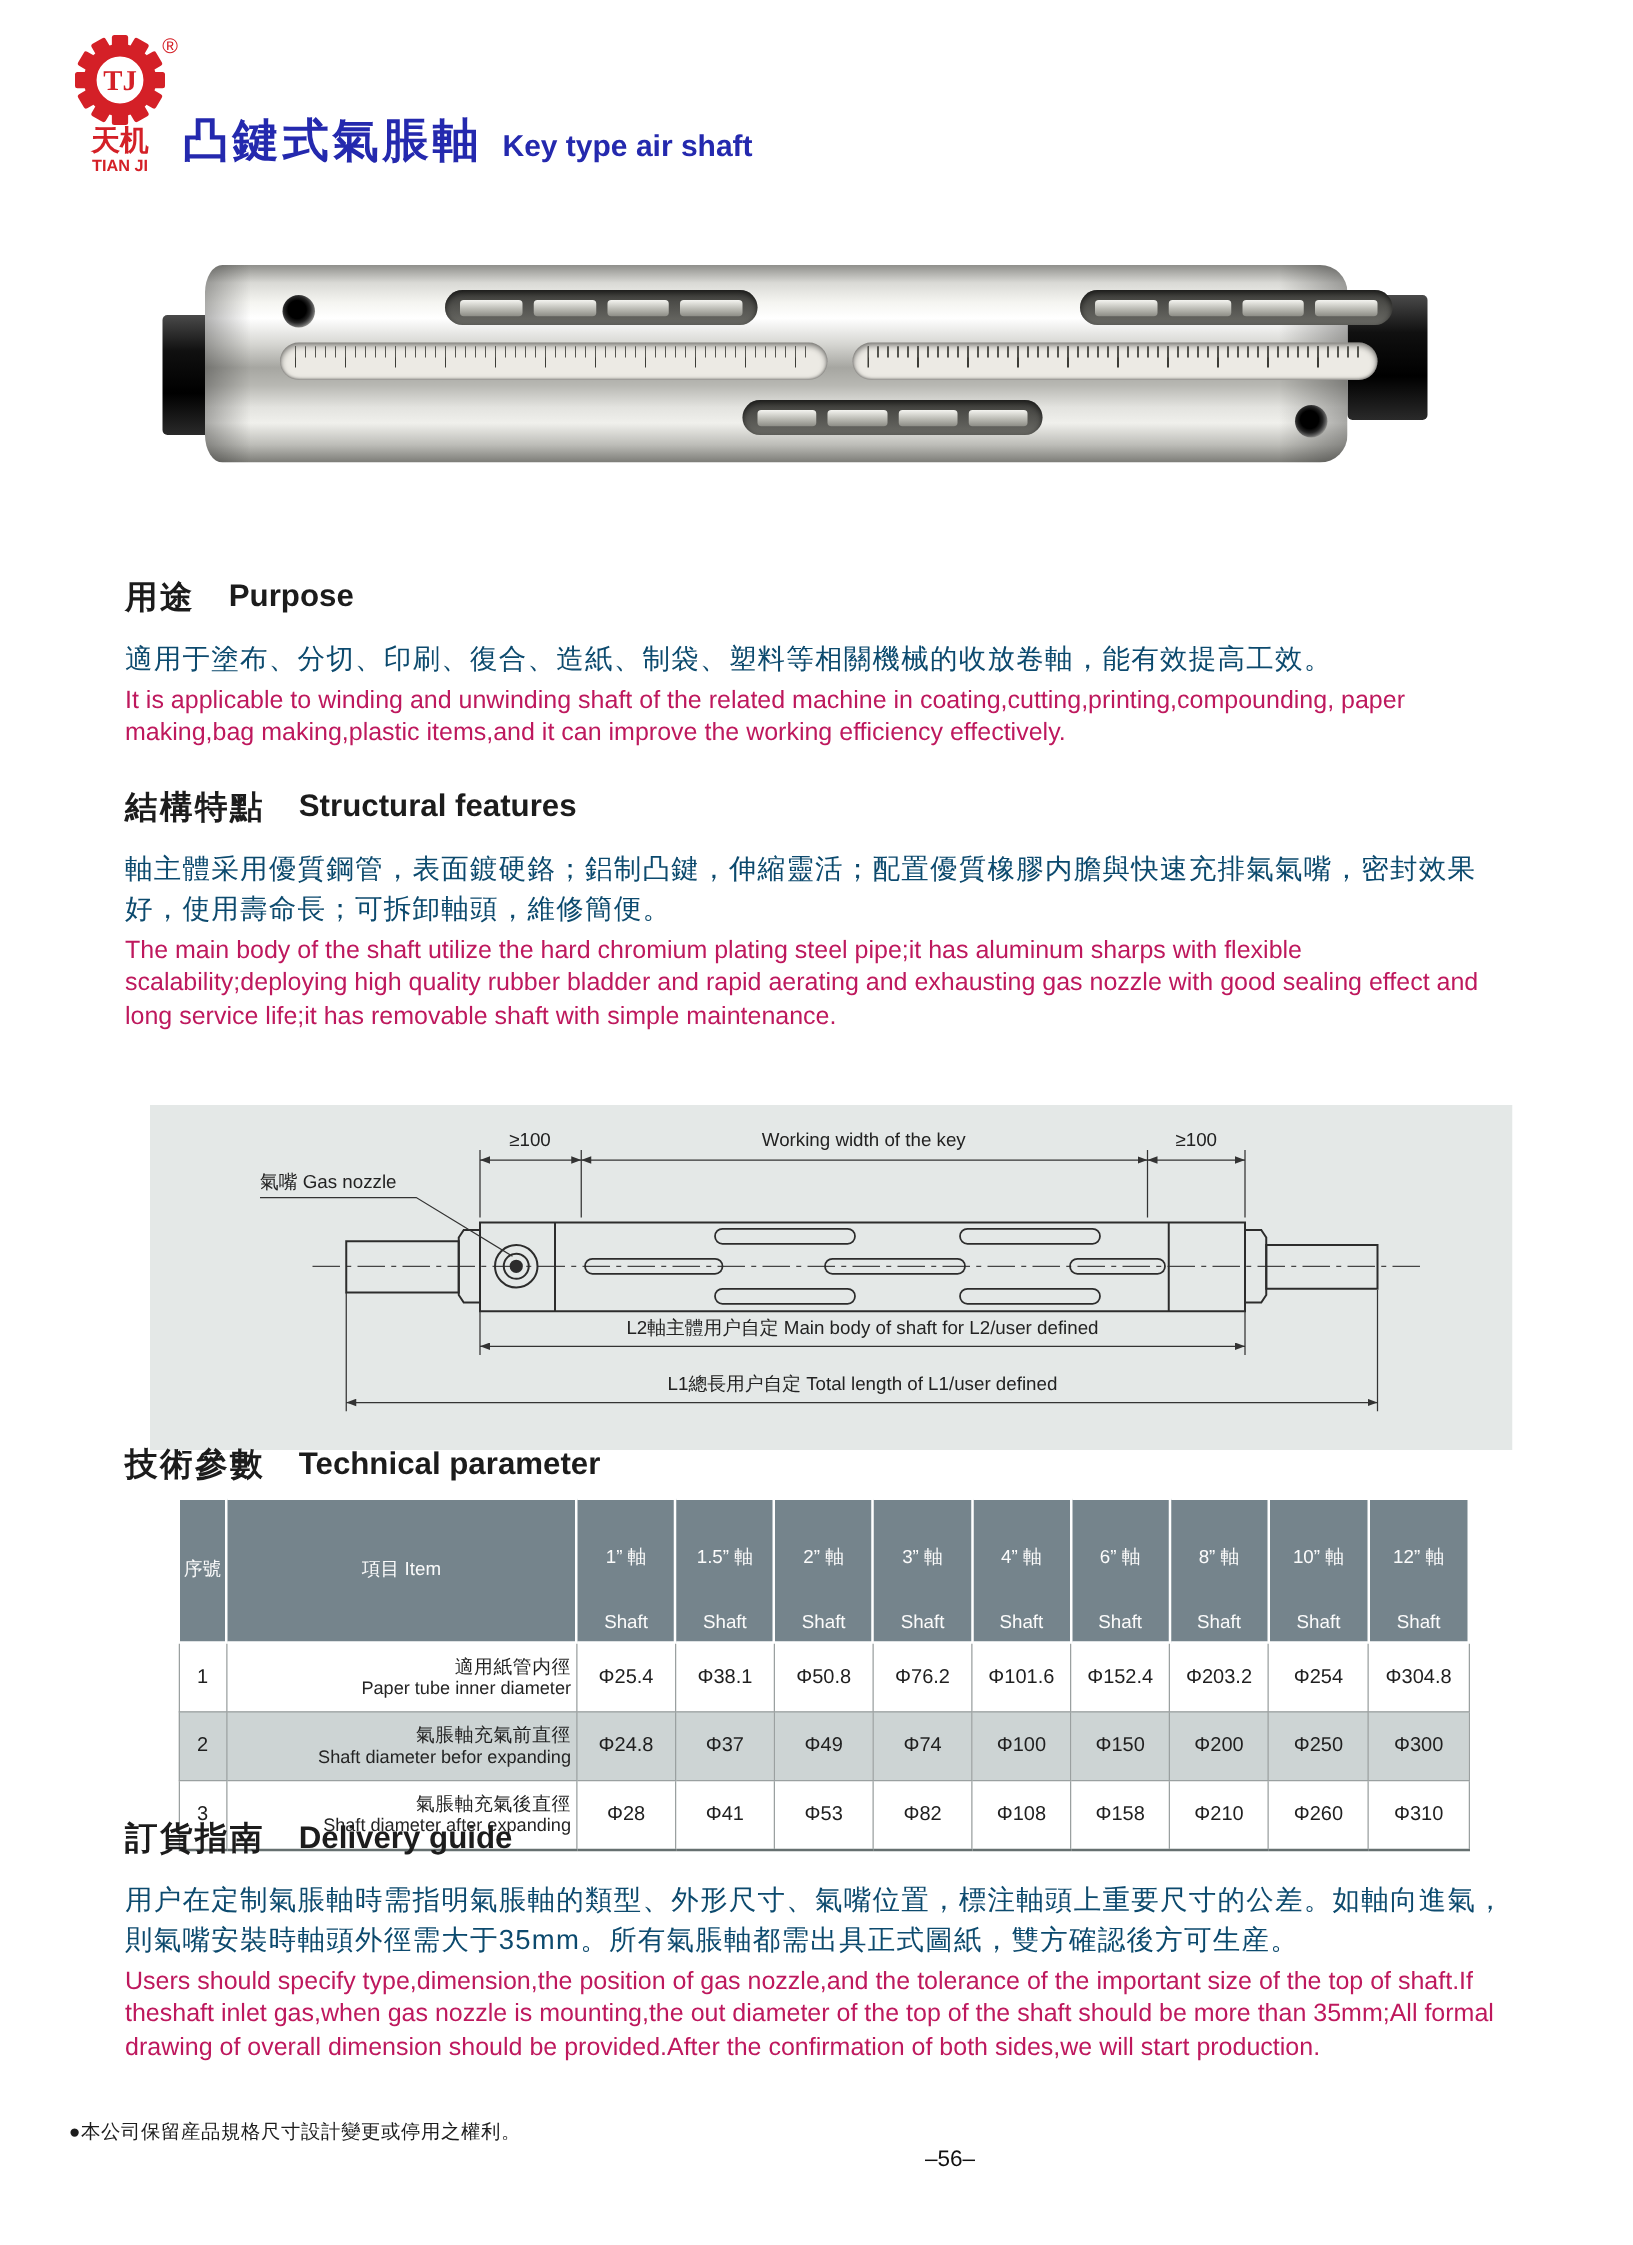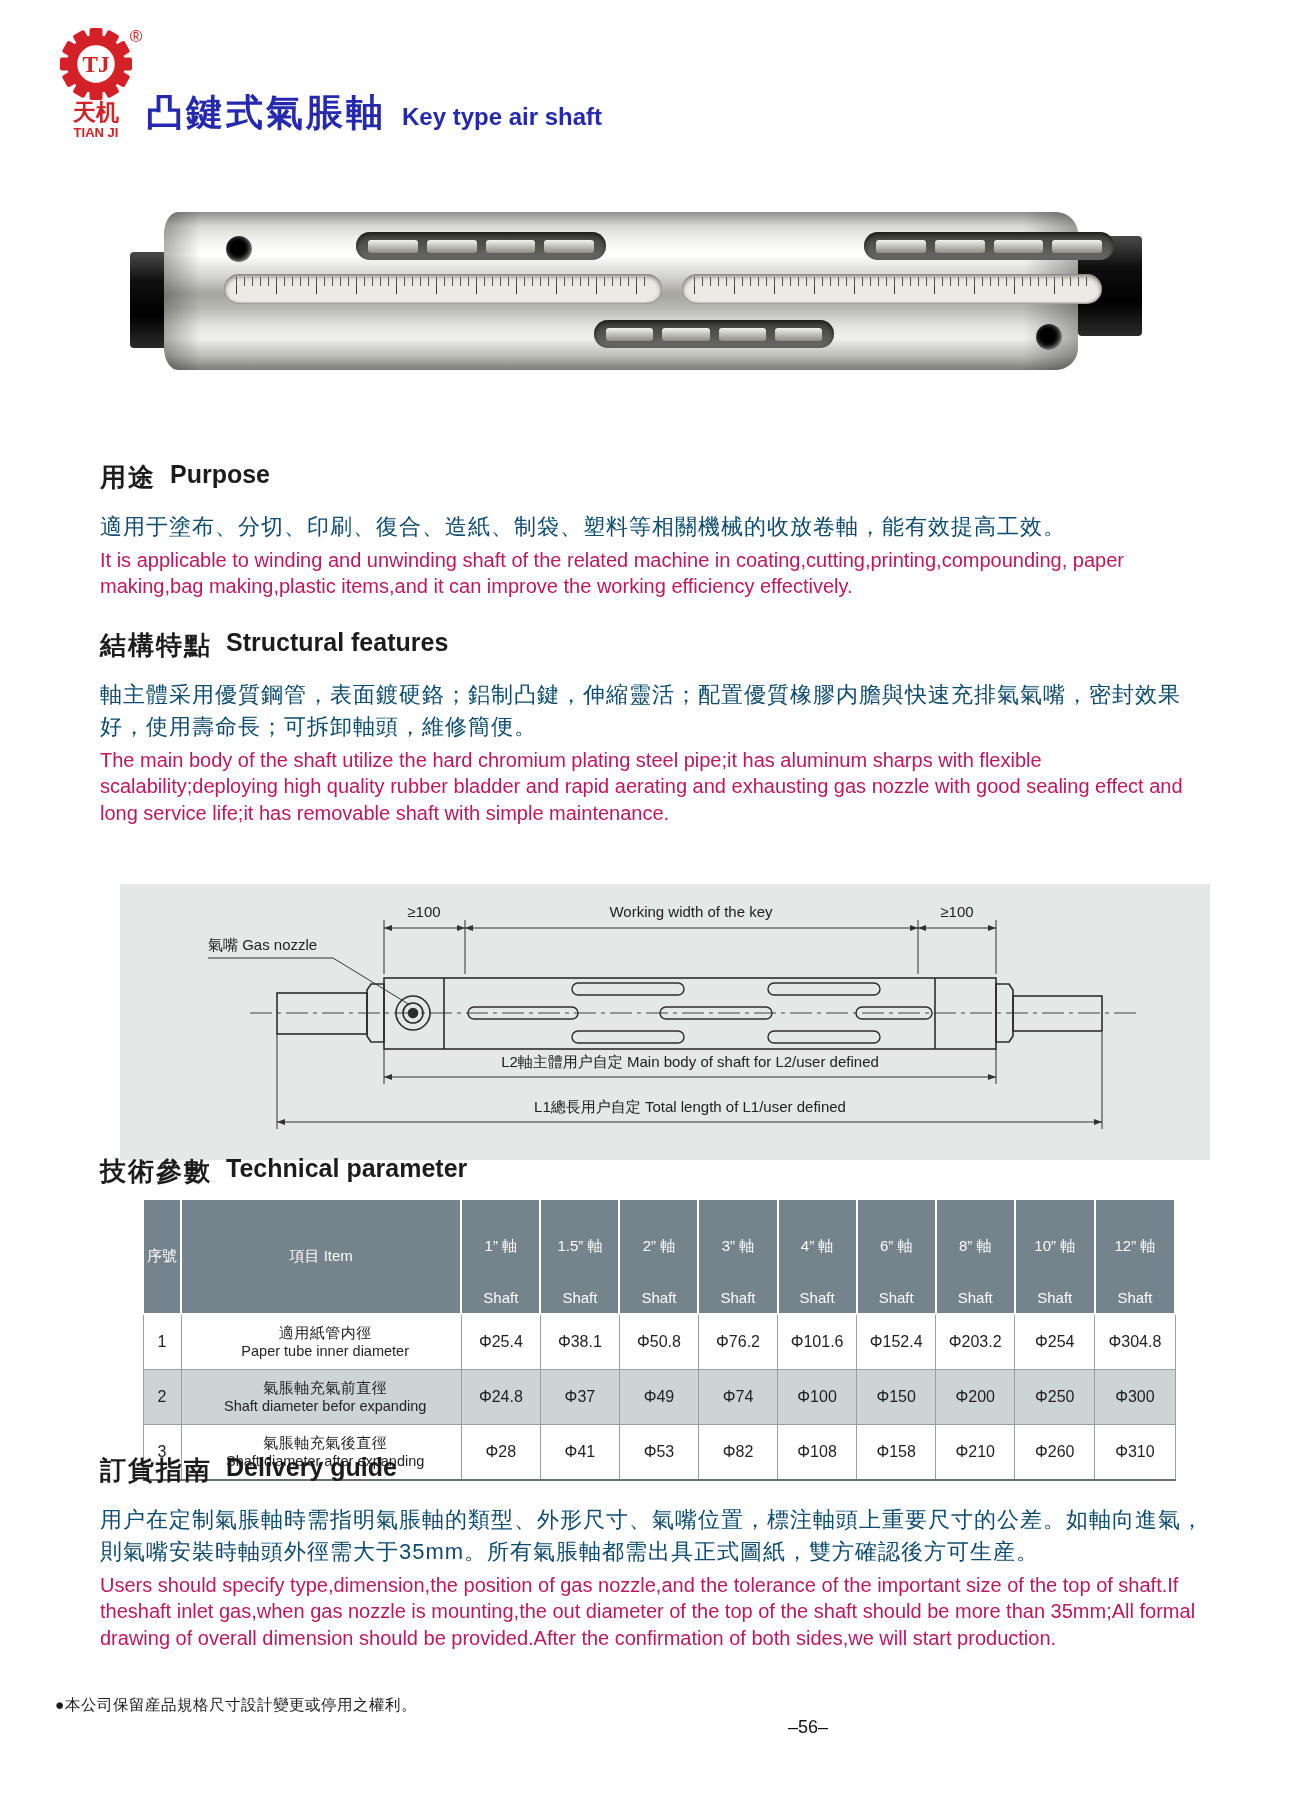--- a/index.html
+++ b/index.html
@@ -29,51 +29,51 @@
   .ruler{position:absolute;height:30px;border-radius:15px;background:#eceae4;
     box-shadow:inset 0 2px 5px rgba(0,0,0,.55),inset 0 -1px 2px rgba(0,0,0,.35);}
   .ruler::after{content:"";position:absolute;left:12px;right:12px;top:3px;bottom:5px;
     background-image:repeating-linear-gradient(90deg,#55554f 0 1px,transparent 1px 8px),
                      repeating-linear-gradient(90deg,#3c3c36 0 1px,transparent 1px 40px);
     background-size:100% 42%,100% 78%;background-repeat:no-repeat;}
   .hole{position:absolute;width:26px;height:26px;border-radius:50%;
     background:radial-gradient(circle at 45% 45%,#000 36%,#242424 52%,#5c5c5c 64%,#9c9c98 74%,rgba(150,150,146,0) 78%);}
 
   
-  .sec-head{display:flex;align-items:flex-start;gap:14px;}
+  .sec-head{display:flex;align-items:center;gap:27px;}
   .sec-head .cn{font-size:26px;font-weight:bold;letter-spacing:2px;}
   .sec-head .en{font-size:25px;font-weight:bold;}
   .cn-body{font-size:22px;letter-spacing:1px;line-height:1.45;color:#0c4a6e;}
   .en-body{font-size:20px;line-height:1.33;color:#be185d;margin-top:4px;}
 
   .sec{position:absolute;left:100px;width:1112px;}
   .sec .cn-body{margin-top:16px;}
 
   
   .panel{position:absolute;left:120px;top:884px;}
 
   
   .ptable{position:absolute;left:142px;top:1198px;border-collapse:collapse;table-layout:fixed;width:1034px;}
   .ptable th{background:#75848c;color:#fbfbfb;font-weight:normal;border:2px solid #fff;
     font-size:15px;line-height:1.35;padding:4px 0;height:38px;}
   .ptable th span{display:block;text-align:center;margin-top:32px;}
   .ptable td{border:1px solid #9aa0a0;font-size:16px;text-align:center;height:50px;padding:2px 4px;color:#1f1f1f;}
   .ptable tbody tr:first-child td{border-top:2px solid #667070;}
   .ptable tbody tr:last-child td{border-bottom:2px solid #667070;}
   .ptable tr.alt td{background:#cdd4d4;}
-  .ptable td.t-item{text-align:center;padding-left:12px;}
+  .ptable td.t-item{text-align:right;padding-left:12px;}
   .ptable td.t-item .cn{display:block;font-size:15px;letter-spacing:.5px;}
   .ptable td.t-item .en{display:block;font-size:14.5px;color:#242424;}
   .ptable td.t-no{font-size:16px;}
 
   
   .footer{position:absolute;left:55px;top:1695px;width:1210px;}
   .footer .cnline{font-size:15.5px;font-weight:normal;letter-spacing:.5px;}
   .footer .enline{font-size:14.5px;margin-left:16px;margin-top:2px;}
-  .pageno{position:absolute;left:685px;top:22px;font-size:18px;color:#111;margin-left:48px;}
+  .pageno{position:absolute;left:685px;top:22px;font-size:18px;color:#111;}
 </style>
 </head>
 <body>
 
 <div class="page">
 
   <svg class="logo" viewBox="0 0 96 122">
     <g>
       <g fill="#d42027">
         <g transform="translate(46,40)">

